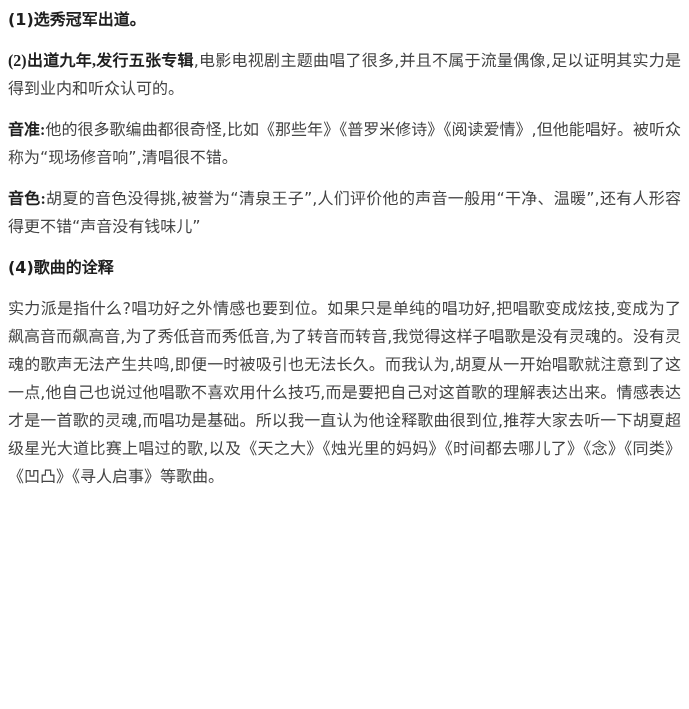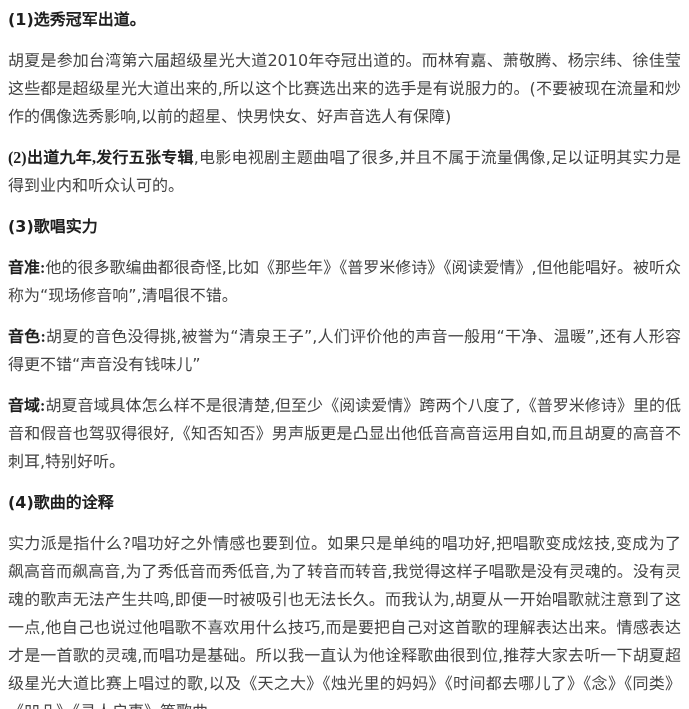--- a/index.html
+++ b/index.html
@@ -36,29 +36,26 @@
     font-family: Liberation Serif, serif;
   }
 </style>
 </head>
 <body>
 
 <div class="article">
 
   <p class="blk heading">(1)选秀冠军出道。</p>
 
-  <p class="blk">胡夏是参加台湾第六届超级星光大道2010年夺冠出道的。而林宥嘉、萧敬腾、杨宗纬、徐佳莹这些都是超级星光大道出来的,所以这个比赛选出来的选手是有说服力的。(不要被现在流量和炒作的偶像选秀影响,以前的超星、快男快女、好声音选人有保障)</p>
 
   <p class="blk"><span class="lead">(2)出道九年,发行五张专辑</span><span>,电影电视剧主题曲唱了很多,并且不属于流量偶像,足以证明其实力是得到业内和听众认可的。</span></p>
 
-  <p class="blk heading">(3)歌唱实力</p>
 
   <p class="blk"><span class="lead">音准:</span><span>他的很多歌编曲都很奇怪,比如《那些年》《普罗米修诗》《阅读爱情》,但他能唱好。被听众称为“现场修音响”,清唱很不错。</span></p>
 
   <p class="blk"><span class="lead">音色:</span><span>胡夏的音色没得挑,被誉为“清泉王子”,人们评价他的声音一般用“干净、温暖”,还有人形容得更不错“声音没有钱味儿”</span></p>
 
-  <p class="blk"><span class="lead">音域:</span><span>胡夏音域具体怎么样不是很清楚,但至少《阅读爱情》跨两个八度了,《普罗米修诗》里的低音和假音也驾驭得很好,《知否知否》男声版更是凸显出他低音高音运用自如,而且胡夏的高音不刺耳,特别好听。</span></p>
 
   <p class="blk heading">(4)歌曲的诠释</p>
 
   <p class="blk">实力派是指什么?唱功好之外情感也要到位。如果只是单纯的唱功好,把唱歌变成炫技,变成为了飙高音而飙高音,为了秀低音而秀低音,为了转音而转音,我觉得这样子唱歌是没有灵魂的。没有灵魂的歌声无法产生共鸣,即便一时被吸引也无法长久。而我认为,胡夏从一开始唱歌就注意到了这一点,他自己也说过他唱歌不喜欢用什么技巧,而是要把自己对这首歌的理解表达出来。情感表达才是一首歌的灵魂,而唱功是基础。所以我一直认为他诠释歌曲很到位,推荐大家去听一下胡夏超级星光大道比赛上唱过的歌,以及《天之大》《烛光里的妈妈》《时间都去哪儿了》《念》《同类》《凹凸》《寻人启事》等歌曲。</p>
 
 </div>
 
 </body></html>

